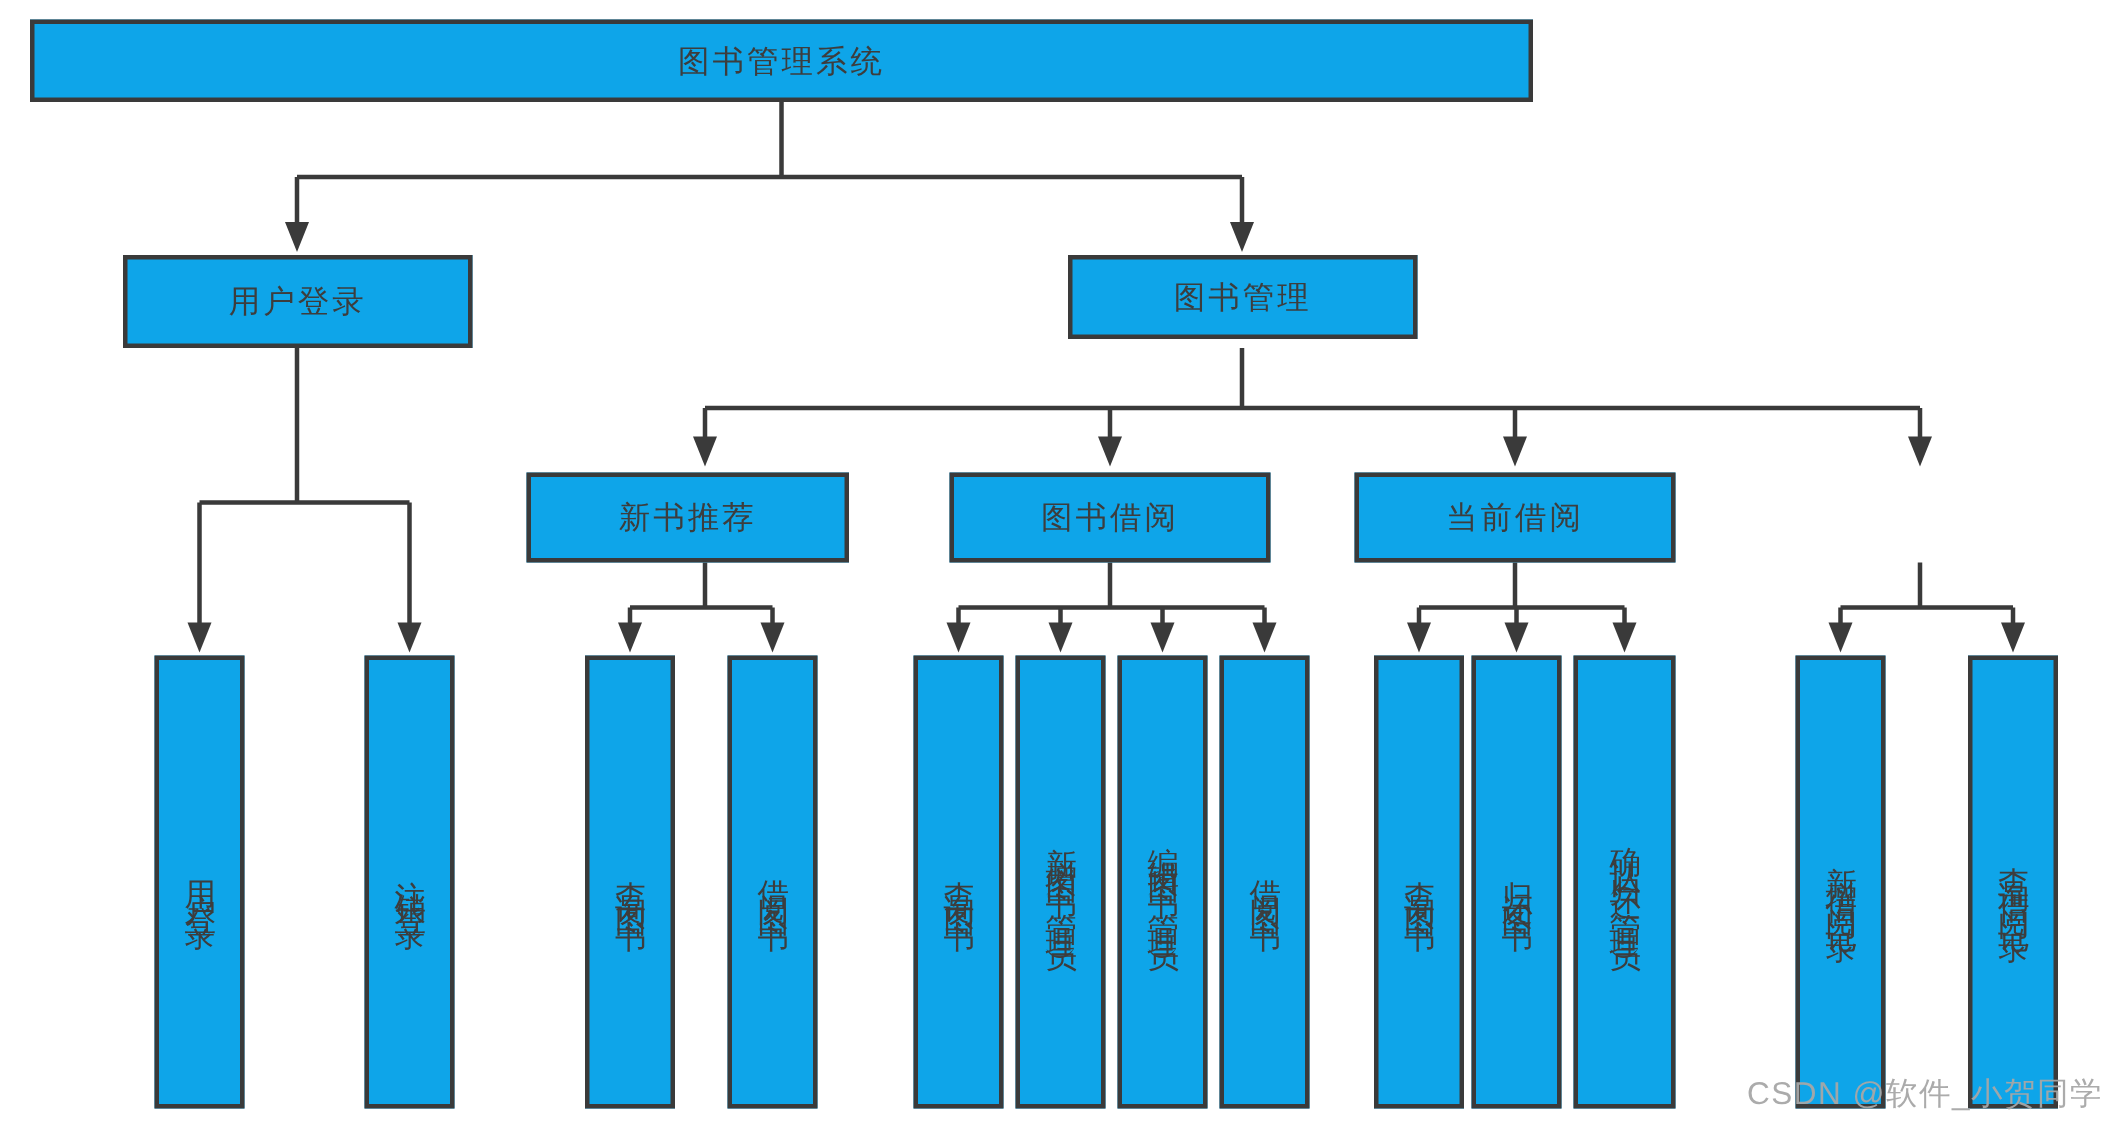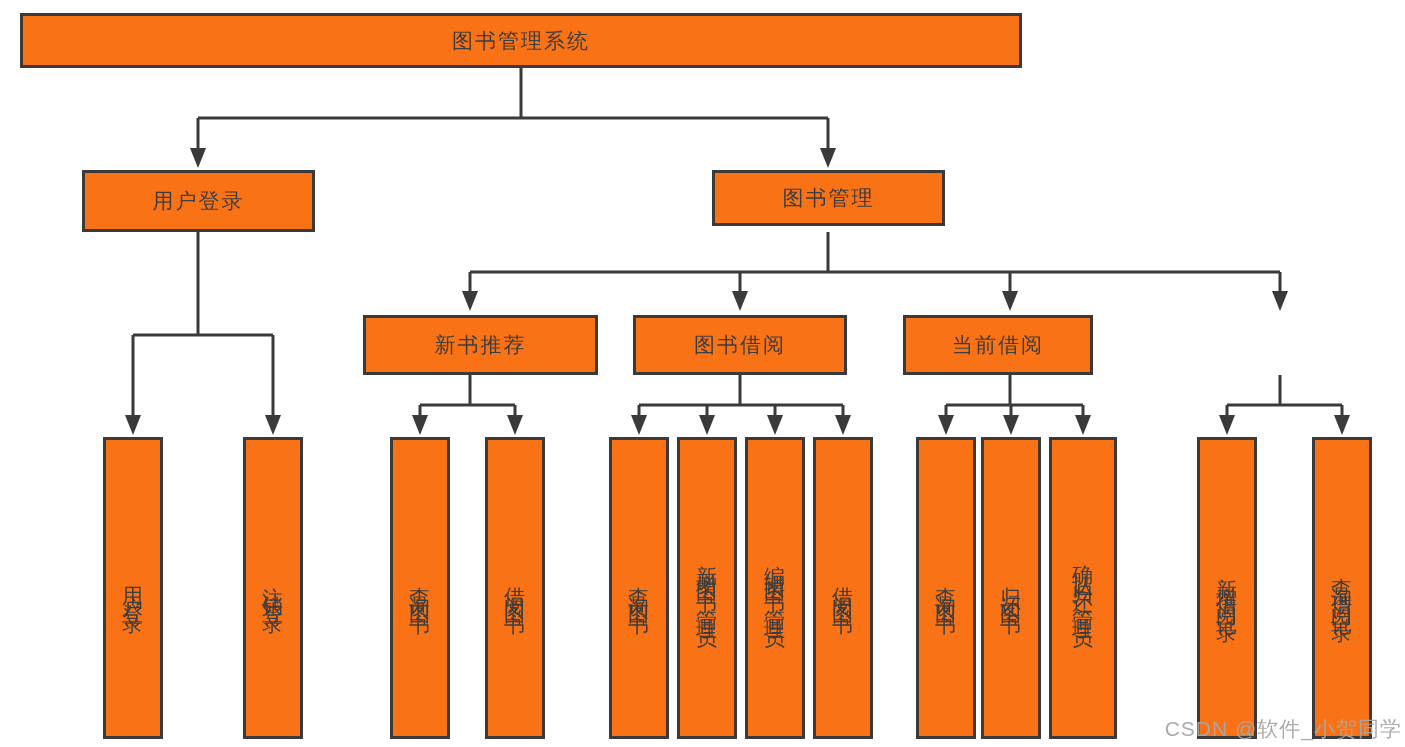--- a/index.html
+++ b/index.html
@@ -13,21 +13,21 @@
     position:relative;
     width:1405px;height:747px;
     background:var(--bg);
     overflow:hidden;
   }
   #connectors{position:absolute;left:0;top:0;}
   .box{
     position:absolute;
     box-sizing:border-box;
     border:3px solid var(--line);
-    background:#f97316;
+    background:#0ea5e9;
     display:flex;align-items:center;justify-content:center;
     color:var(--text);
   }
   .hlabel{
     font-size:21px;
     letter-spacing:2px;
     white-space:nowrap;
     color:var(--text);
   }
   .vtext{
@@ -98,27 +98,27 @@
     <span class="hlabel">图书管理系统</span>
   </div>
 
   <div class="box" style="left:82px;top:170px;width:233px;height:62px">
     <span class="hlabel">用户登录</span>
   </div>
   <div class="box" style="left:712px;top:170px;width:233px;height:56px">
     <span class="hlabel">图书管理</span>
   </div>
 
-  <div class="box" style="left:363px;top:315px;width:235px;height:60px">
+  <div class="box" style="left:351px;top:315px;width:215px;height:60px">
     <span class="hlabel">新书推荐</span>
   </div>
   <div class="box" style="left:633px;top:315px;width:214px;height:60px">
     <span class="hlabel">图书借阅</span>
   </div>
-  <div class="box" style="left:903px;top:315px;width:190px;height:60px">
+  <div class="box" style="left:903px;top:315px;width:214px;height:60px">
     <span class="hlabel">当前借阅</span>
   </div>
 
   <div class="box" style="left:103px;top:437px;width:60px;height:302px">
     <span class="vtext">用户登录</span>
   </div>
   <div class="box" style="left:243px;top:437px;width:60px;height:302px">
     <span class="vtext">注销登录</span>
   </div>
 

